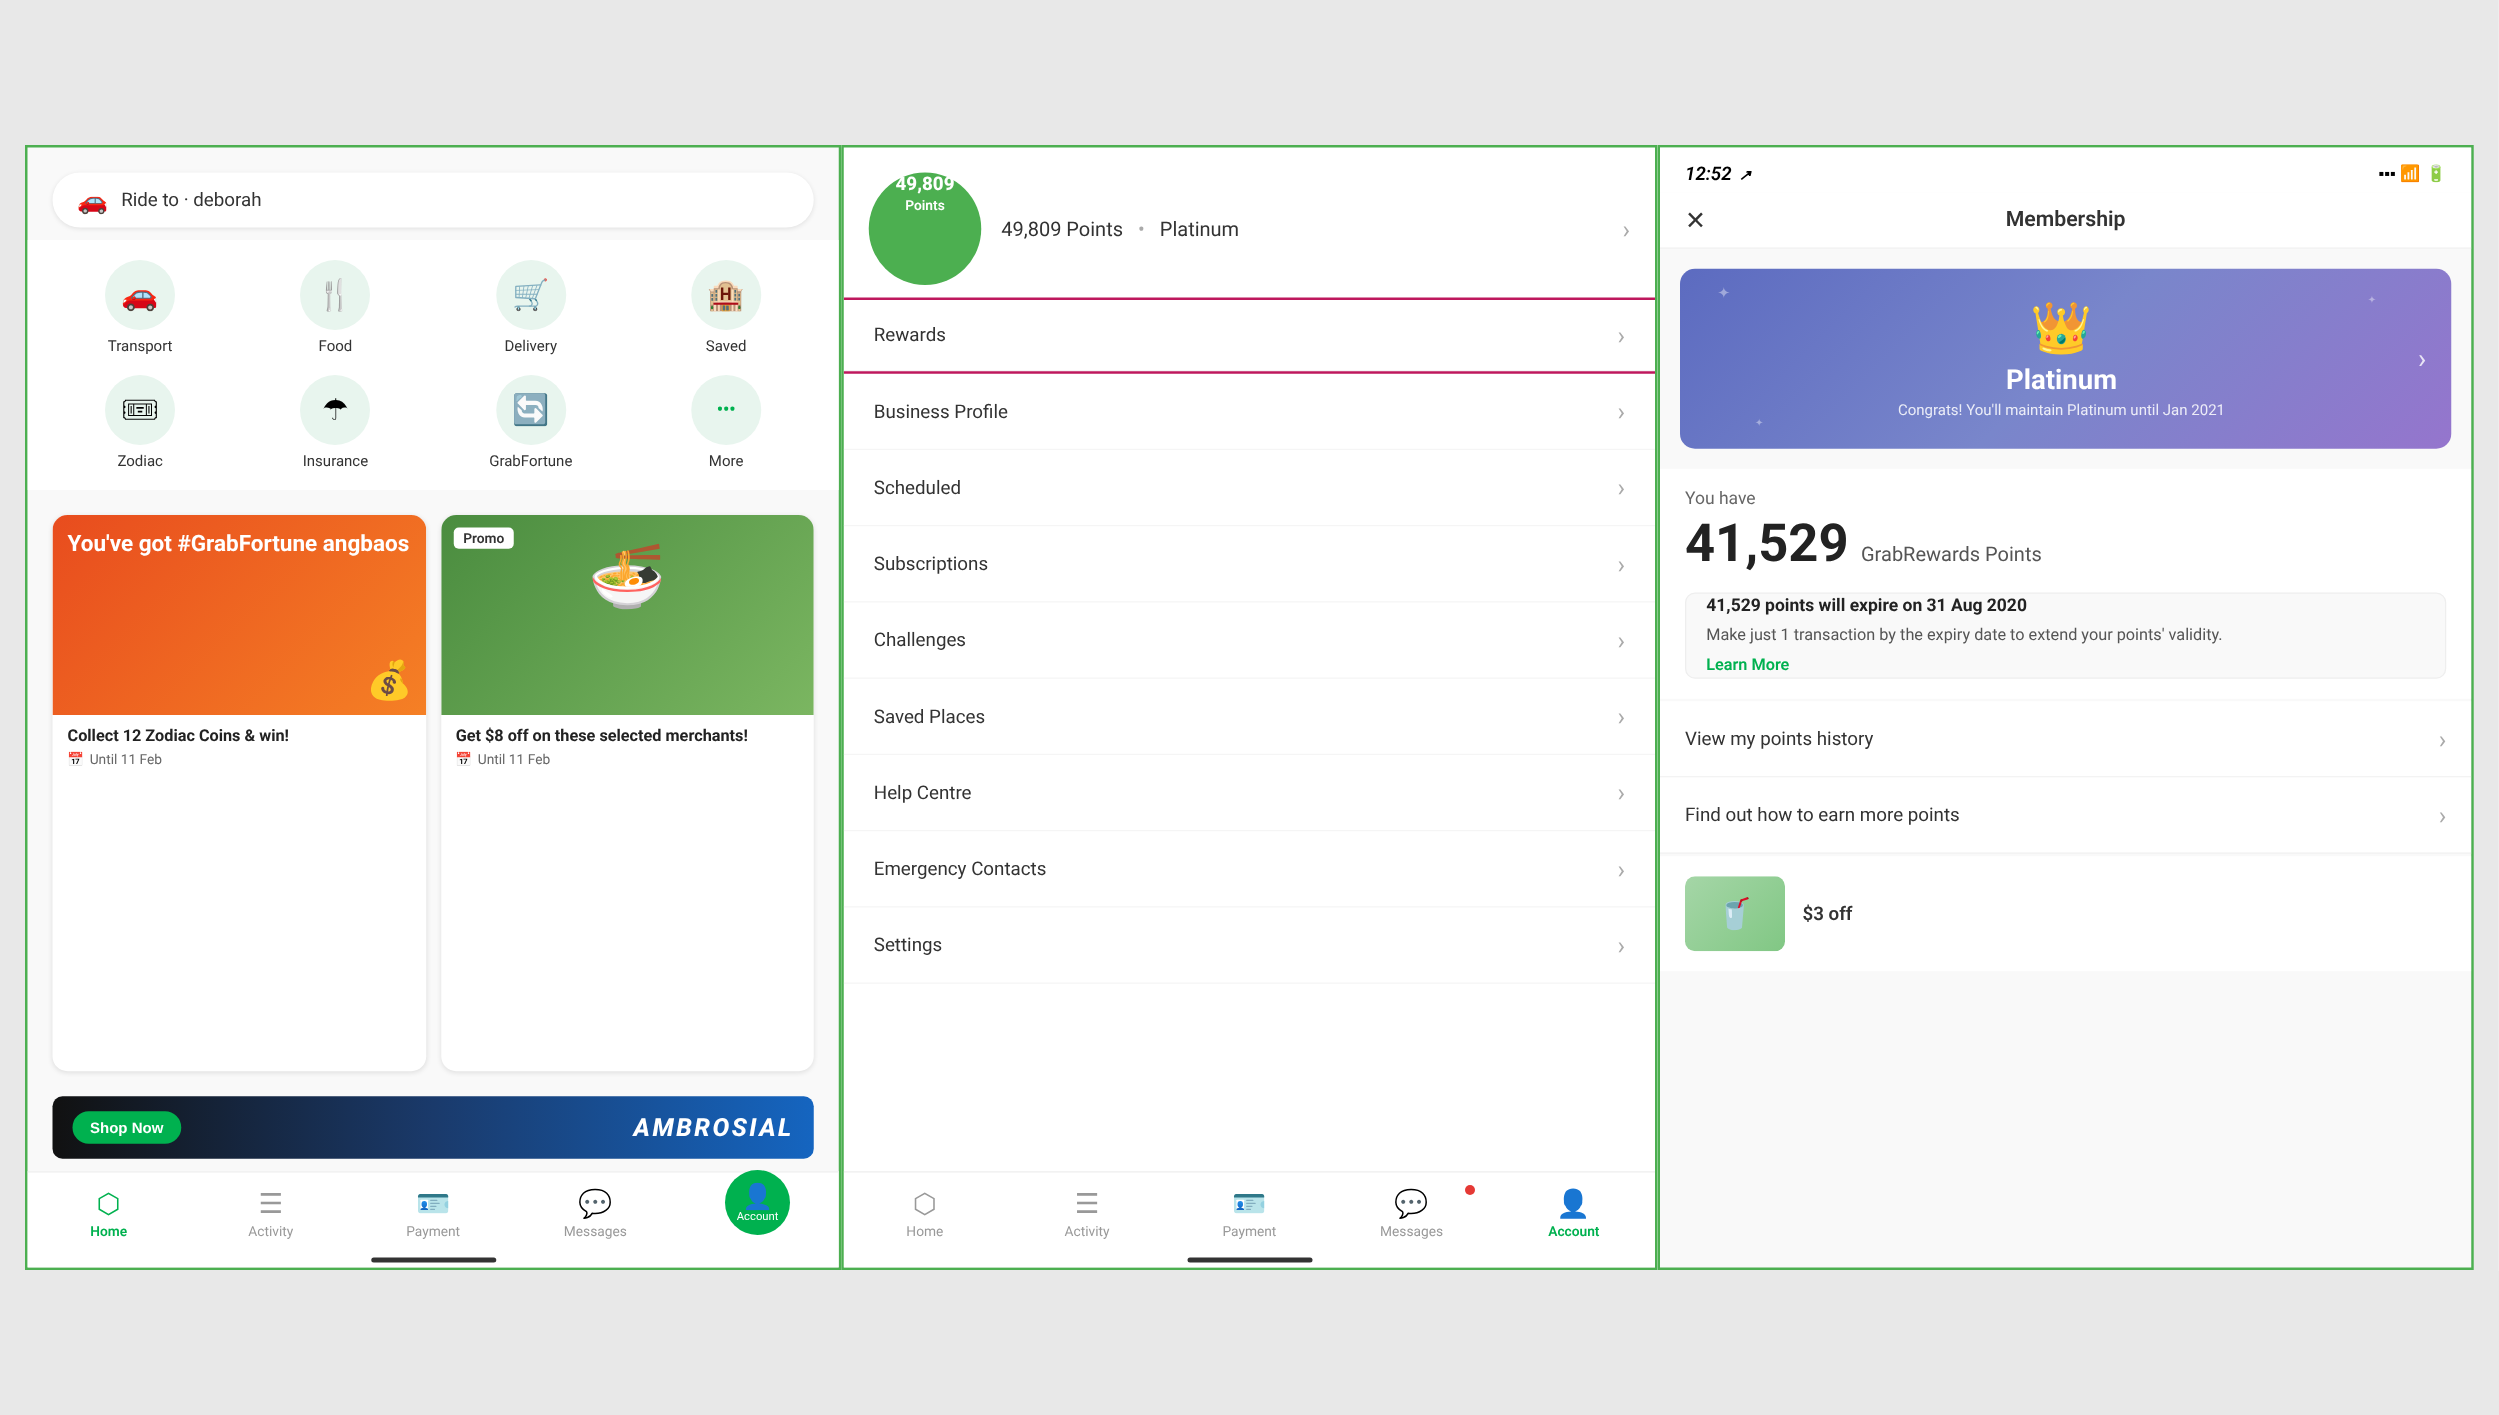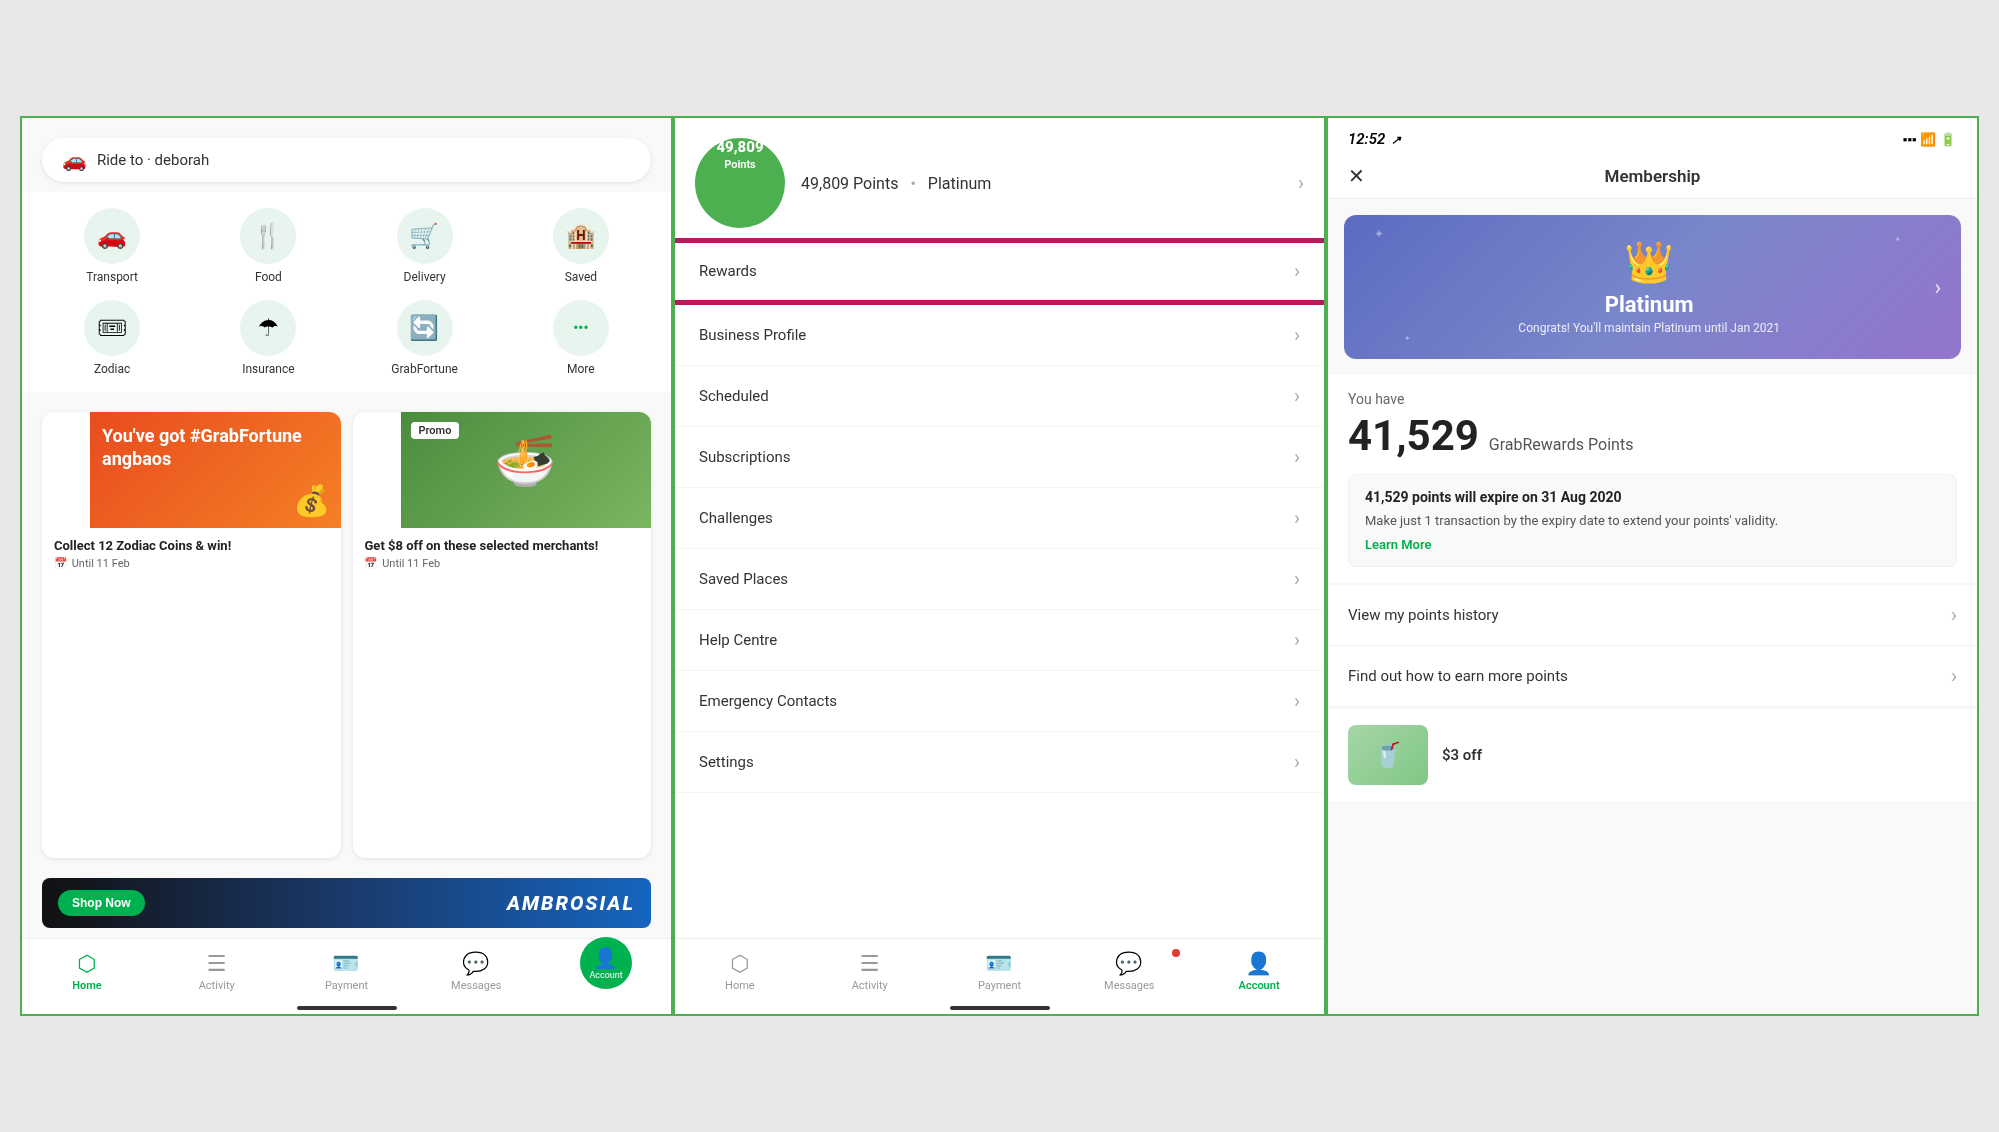--- a/index.html
+++ b/index.html
@@ -98,24 +98,23 @@
       flex: 1;
     }
     .promo-card {
       flex: 1;
       border-radius: 12px;
       overflow: hidden;
       background: #fff;
       box-shadow: 0 1px 4px rgba(0,0,0,0.1);
     }
     .promo-card-img {
-      height: 116px;
+      height: 160px;
       position: relative;
       overflow: hidden;
-      margin-left: 48px;
     }
     .promo-card-img.orange-bg {
       background: linear-gradient(135deg, #e84c1e, #f58025);
       display: flex;
       align-items: center;
       justify-content: center;
     }
     .promo-card-img.food-bg {
       background: linear-gradient(135deg, #4a8c3f, #7bb661);
       display: flex;
@@ -284,21 +283,21 @@
       display: flex;
       align-items: center;
       gap: 8px;
     }
     .chevron-right {
       color: #aaa;
       font-size: 20px;
     }
 
     .menu-section {
-      border-top: 5px solid #be185d;
+      border-top: 2px solid #be185d;
     }
     .menu-item {
       display: flex;
       align-items: center;
       justify-content: space-between;
       padding: 18px 24px;
       border-bottom: 1px solid #f5f5f5;
       cursor: pointer;
     }
     .menu-item-label {
@@ -406,21 +405,21 @@
     .points-unit {
       font-size: 16px;
       color: #555;
       margin-left: 6px;
     }
 
     .expiry-box {
       background: #f9f9f9;
       border: 1px solid #eee;
       border-radius: 8px;
-      padding: 14px 16px;
+      padding: 2px 16px;
       margin-top: 14px;
     }
     .expiry-title {
       font-size: 14px;
       font-weight: 700;
       color: #222;
       margin-bottom: 6px;
     }
     .expiry-desc {
       font-size: 13px;

